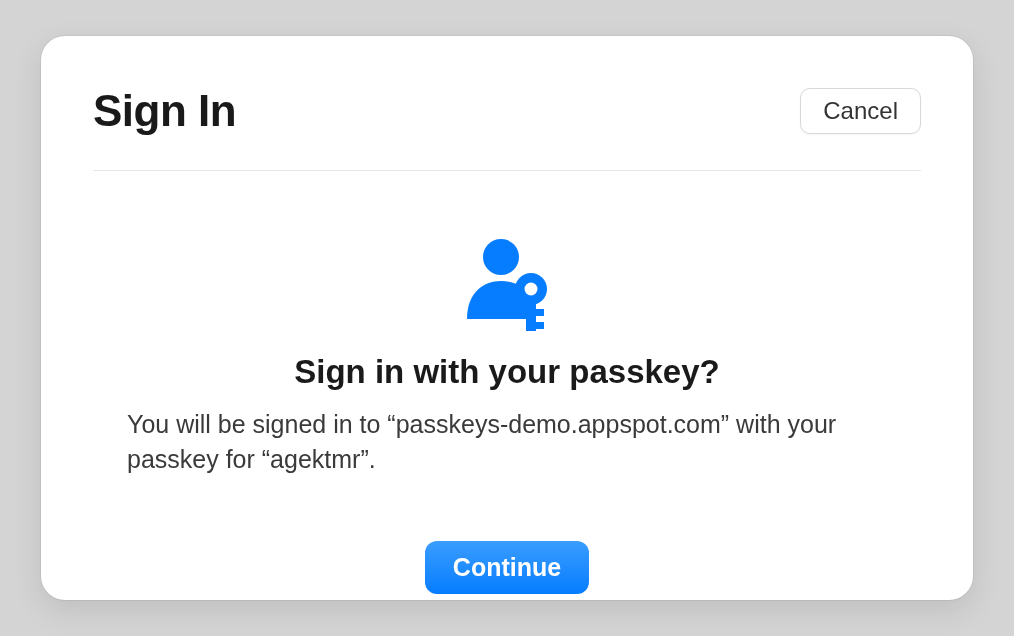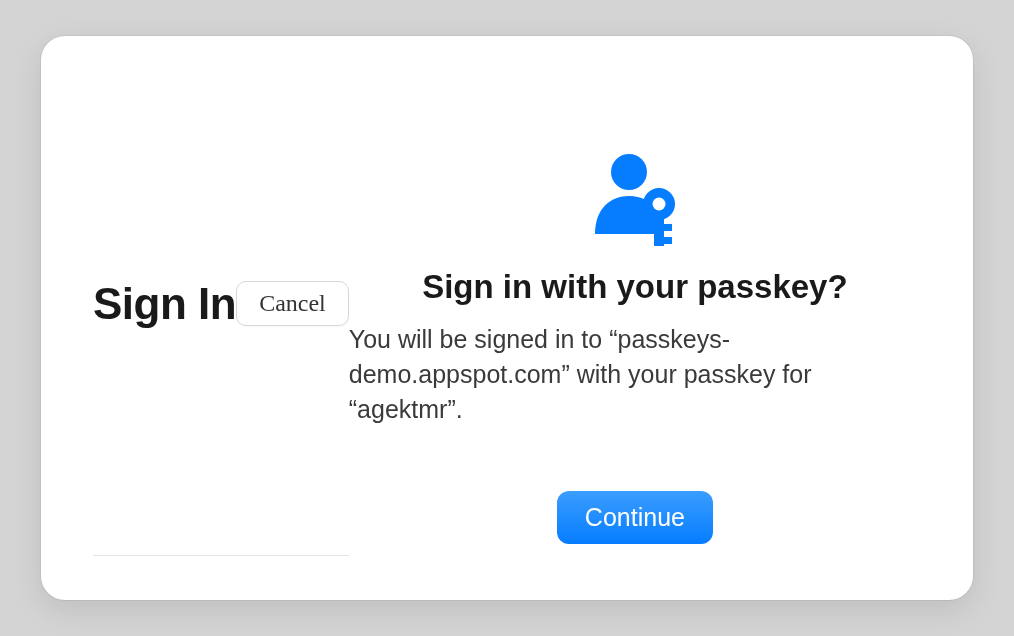--- a/index.html
+++ b/index.html
@@ -17,21 +17,21 @@
       justify-content: center;
     }
     .dialog {
       background: #ffffff;
       border-radius: 24px;
       width: 932px;
       height: 564px;
       box-shadow: 0 0 0 1px rgba(0,0,0,0.05), 0 10px 30px rgba(0,0,0,0.1);
       padding: 50px 52px 44px 52px;
       display: flex;
-      flex-direction: row;
+      flex-direction: column;
     }
     .header {
       display: flex;
       justify-content: space-between;
       align-items: center;
       padding-bottom: 34px;
       border-bottom: 1px solid #e6e6e6;
     }
     .title {
       font-size: 44px;
@@ -42,21 +42,21 @@
     .cancel-btn {
       background: #ffffff;
       border: 1px solid #d8d8d8;
       border-radius: 10px;
       padding: 8px 22px;
       font-size: 24px;
       font-weight: 400;
       color: #333333;
       cursor: pointer;
       box-shadow: 0 1px 2px rgba(0,0,0,0.04);
-      font-family: Liberation Serif, serif;
+      font-family: Liberation Sans, sans-serif;
     }
     .content {
       flex: 1;
       display: flex;
       flex-direction: column;
       align-items: center;
       justify-content: flex-start;
       padding-top: 56px;
     }
     .icon-wrap {
@@ -77,21 +77,21 @@
       line-height: 1.4;
       max-width: 760px;
     }
     .continue-btn {
       margin-top: 64px;
       background: linear-gradient(180deg, #3b9dff 0%, #067dff 100%);
       border: none;
       border-radius: 12px;
       padding: 12px 28px;
       font-size: 25px;
-      font-weight: 400;
+      font-weight: 700;
       color: #ffffff;
       cursor: pointer;
       font-family: inherit;
     }
   </style>
 </head>
 <body>
 
 <div class="dialog">
   <div class="header">

